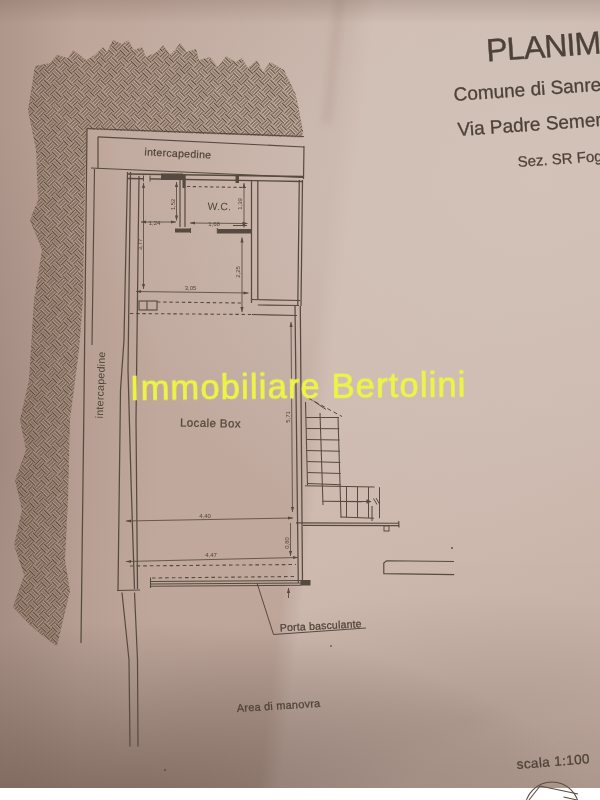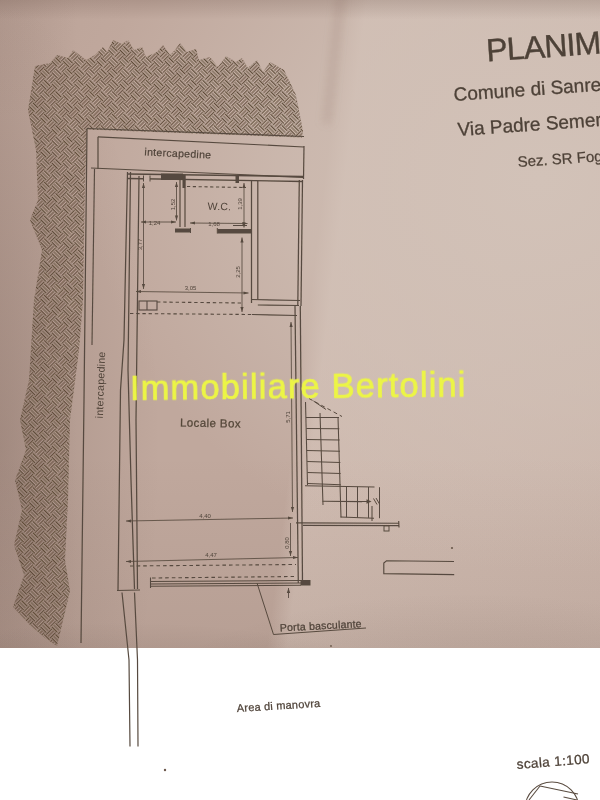--- a/index.html
+++ b/index.html
@@ -1,17 +1,17 @@
 <!DOCTYPE html>
 <html><head>
 <meta charset="utf-8">
 <style>
   html,body{margin:0;padding:0;width:600px;height:800px;overflow:hidden;
     font-family:"Liberation Sans", sans-serif;}
-  #photo{position:relative;width:600px;height:648px;
+  #photo{position:relative;width:600px;height:788px;
     background:
       radial-gradient(600px 260px at 120px 830px, rgba(50,32,24,0.47), rgba(50,32,24,0) 80%),
       radial-gradient(400px 150px at 470px 720px, rgba(66,44,34,0.15), rgba(66,44,34,0) 85%),
       radial-gradient(220px 110px at 600px 815px, rgba(70,48,38,0.15), rgba(70,48,38,0) 90%),
       radial-gradient(160px 450px at 0px 450px, rgba(80,58,50,0.18), rgba(80,58,50,0) 100%),
       linear-gradient(to top, rgba(66,44,34,0.07) 0%, rgba(66,44,34,0) 30%),
       linear-gradient(to right, rgba(95,70,62,0.13) 0%, rgba(95,70,62,0) 13%),
       linear-gradient(to bottom, rgba(105,80,70,0.22) 0%, rgba(105,80,70,0) 3%),
       radial-gradient(170px 150px at 0px 0px, rgba(105,78,68,0.06), rgba(105,78,68,0) 80%),
       radial-gradient(450px 390px at 540px 180px, #d2c2b8 0%, rgba(210,194,184,0.60) 55%, rgba(210,194,184,0) 100%),

